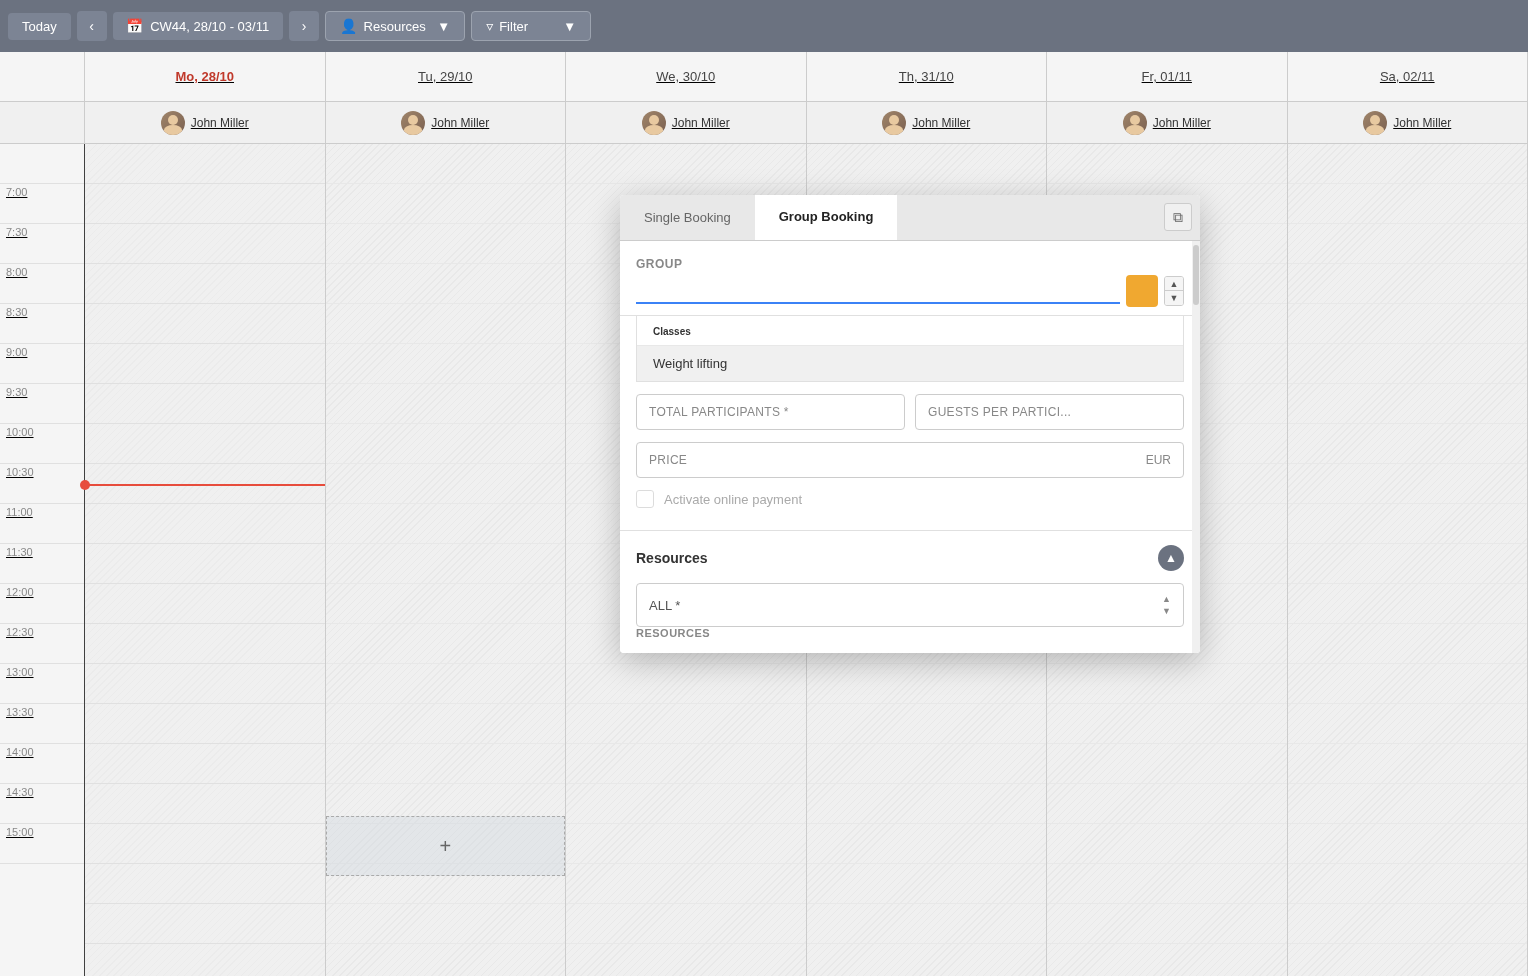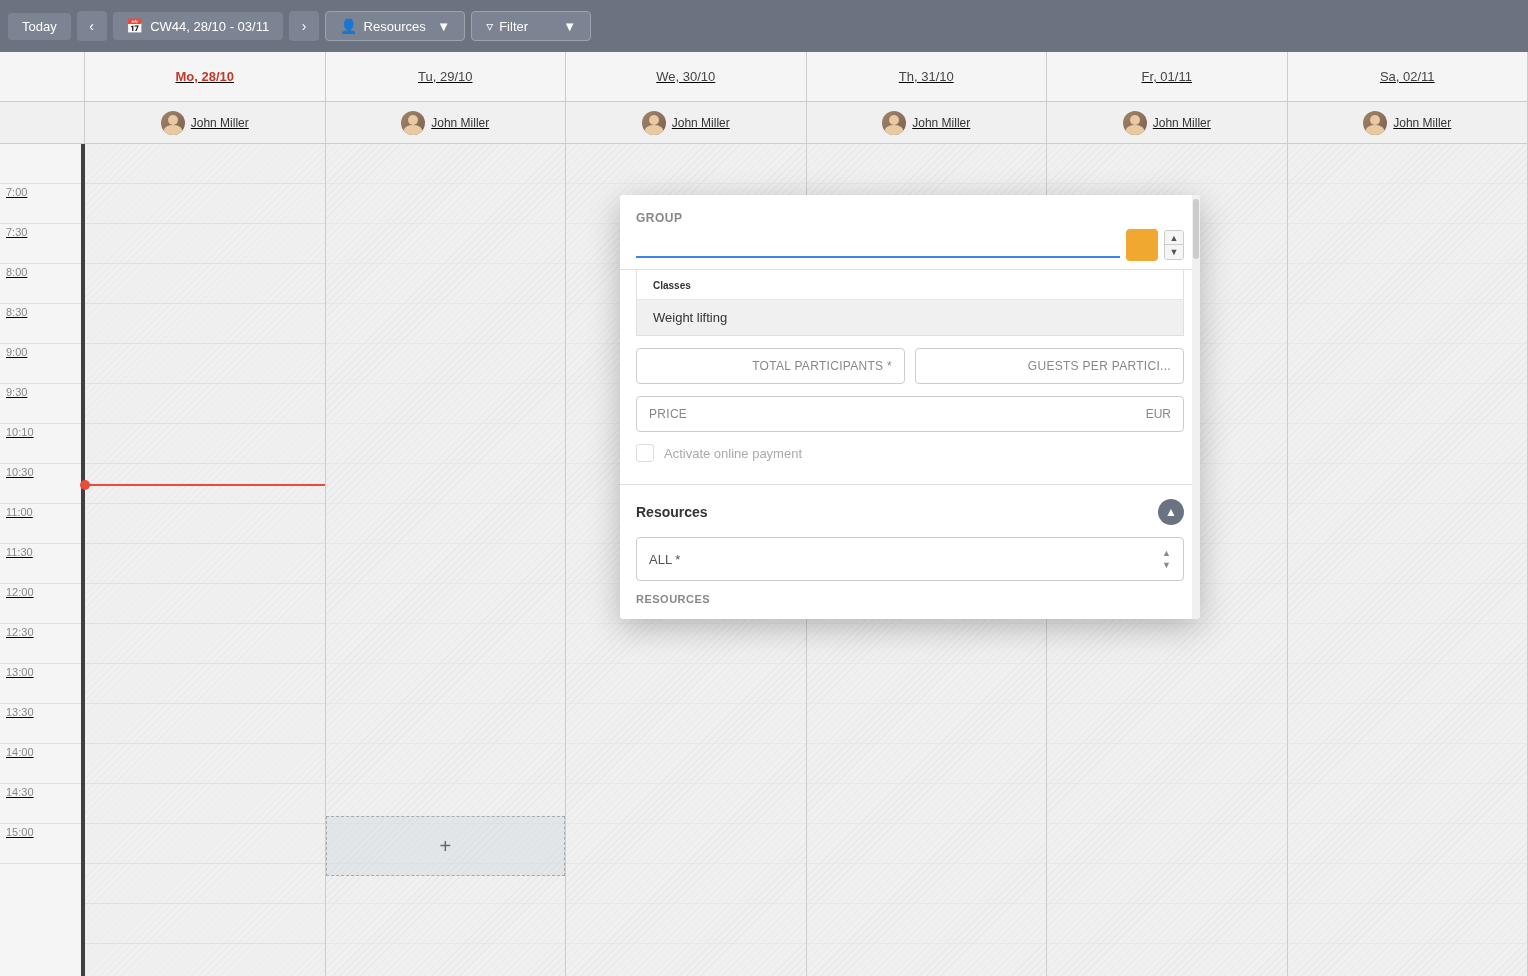--- a/index.html
+++ b/index.html
@@ -165,21 +165,21 @@
     
     .calendar-grid {
       display: flex;
       flex: 1;
       overflow: hidden;
       position: relative;
     }
     .time-column {
       width: 85px;
       min-width: 85px;
-      border-right: 4px solid #404040;
+      border-right: 1px solid #404040;
       background: #f5f5f5;
       position: relative;
     }
     .time-slot {
       height: 40px;
       border-bottom: 1px solid #e0e0e0;
       display: flex;
       align-items: flex-start;
       padding: 2px 6px 0;
       font-size: 11px;
@@ -415,21 +415,20 @@
       font-size: 12px;
       color: #aaa;
       font-style: italic;
       margin-bottom: 12px;
       line-height: 1.4;
     }
     .field-row {
       display: flex;
       gap: 10px;
       margin-bottom: 12px;
-      text-align: right;
     }
     .field-box {
       flex: 1;
       border: 1px solid #ccc;
       border-radius: 4px;
       padding: 10px 12px;
       font-size: 12px;
       color: #888;
       background: #fff;
       letter-spacing: 0.3px;
@@ -502,21 +501,20 @@
       display: flex;align-items:center;justify-content:center;
       color: #fff;
       font-size: 12px;
     }
     .resources-select {
       display: flex;
       align-items: center;
       border: 1px solid #ccc;
       border-radius: 4px;
       padding: 10px 12px;
-      margin-bottom: 12px;
       background: #fff;
       cursor: pointer;
     }
     .resources-select-label {
       flex: 1;
       font-size: 13px;
       color: #555;
     }
     .resources-select-arrows {
       display: flex;
@@ -597,21 +595,21 @@
   <div class="calendar-grid">
 
     <div class="time-column">
       <div class="time-slot"></div>
       <div class="time-slot">7:00</div>
       <div class="time-slot">7:30</div>
       <div class="time-slot">8:00</div>
       <div class="time-slot">8:30</div>
       <div class="time-slot">9:00</div>
       <div class="time-slot">9:30</div>
-      <div class="time-slot">10:10</div>
+      <div class="time-slot">10:00</div>
       <div class="time-slot">10:30</div>
       <div class="time-slot">11:00</div>
       <div class="time-slot">11:30</div>
       <div class="time-slot">12:00</div>
       <div class="time-slot">12:30</div>
       <div class="time-slot">13:00</div>
       <div class="time-slot">13:30</div>
       <div class="time-slot">14:00</div>
       <div class="time-slot">14:30</div>
       <div class="time-slot">15:00</div>
@@ -640,20 +638,27 @@
         <div class="current-time-line" style="top: 340px; background: transparent;"></div>
       </div>
 
       <div class="day-col hatched"></div>
     </div>
   </div>
 </div>
 
 <div class="modal-panel">
 
+  <div class="modal-tabs">
+    <button class="modal-tab">Single Booking</button>
+    <button class="modal-tab active">Group Booking</button>
+    <button class="modal-expand-btn">
+      <span>⧉</span>
+    </button>
+  </div>
 
   <div style="position:relative; display:flex;">
     <div class="modal-content" style="flex:1; max-height:640px; overflow-y:hidden;">
 
       <div class="group-section">
         <div class="group-label">GROUP</div>
         <div class="group-input-row">
           <input class="group-input" type="text" style="border-top: none; border-right: none; border-left: none; border-image: initial; border-bottom: 2px solid rgb(59, 130, 246); outline: none; flex: 1 1 0%; font-size: 14px; padding: 4px 0px; background: transparent;" placeholder="">
           <button class="group-color-btn"></button>
           <div class="group-arrows">

